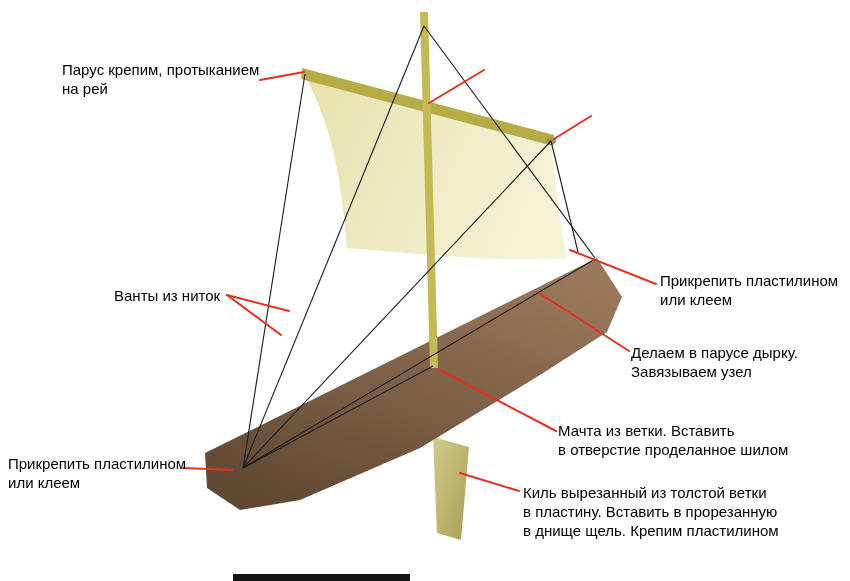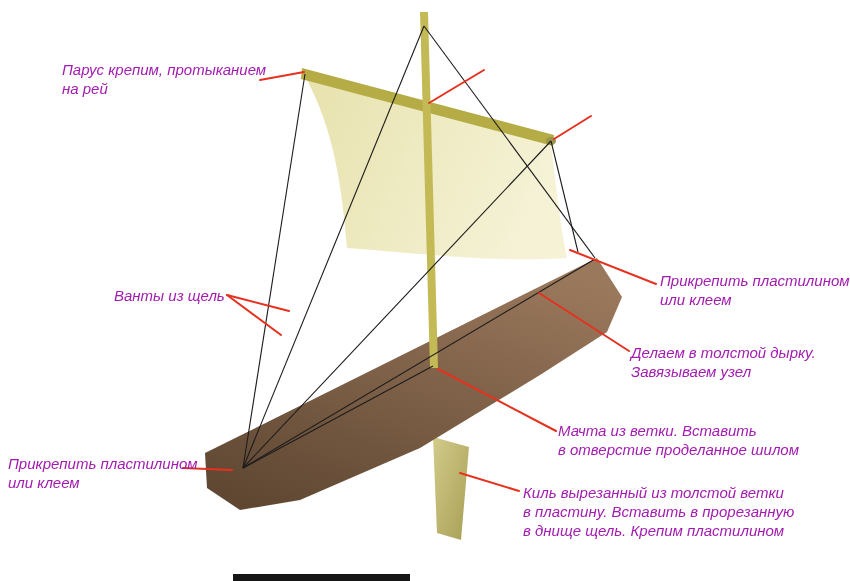--- a/index.html
+++ b/index.html
@@ -17,24 +17,23 @@
   }
   #drawing {
     position: absolute;
     left: 0;
     top: 0;
   }
   .label {
     position: absolute;
     font-size: 15px;
     line-height: 1.28;
-    color: #a21caf;
+    color: #000000;
     white-space: pre-line;
     font-weight: 500;
-    font-style: italic;
   }
   .bottom-strip {
     position: absolute;
     left: 233px;
     top: 574px;
     width: 177px;
     height: 7px;
     background: #161616;
   }
 </style>
@@ -92,26 +91,26 @@
       <line x1="519" y1="491" x2="460" y2="473"></line>
       <line x1="183" y1="468" x2="232" y2="470"></line>
     </g>
   </svg>
 
   <div class="label" style="left:62px; top:60px;">Парус крепим, протыканием
 на рей</div>
 
 
 
-  <div class="label" style="left:114px; top:286px;">Ванты из щель</div>
+  <div class="label" style="left:114px; top:286px;">Ванты из ниток</div>
 
   <div class="label" style="left:660px; top:271px;">Прикрепить пластилином
 или клеем</div>
 
-  <div class="label" style="left:631px; top:343px;">Делаем в толстой дырку.
+  <div class="label" style="left:631px; top:343px;">Делаем в парусе дырку.
 Завязываем узел</div>
 
   <div class="label" style="left:523px; top:483px;">Киль вырезанный из толстой ветки
 в пластину. Вставить в прорезанную
 в днище щель. Крепим пластилином</div>
 
   <div class="label" style="left:558px; top:421px;">Мачта из ветки.  Вставить
 в отверстие проделанное шилом</div>
 
   <div class="label" style="left:8px; top:454px;">Прикрепить пластилином

